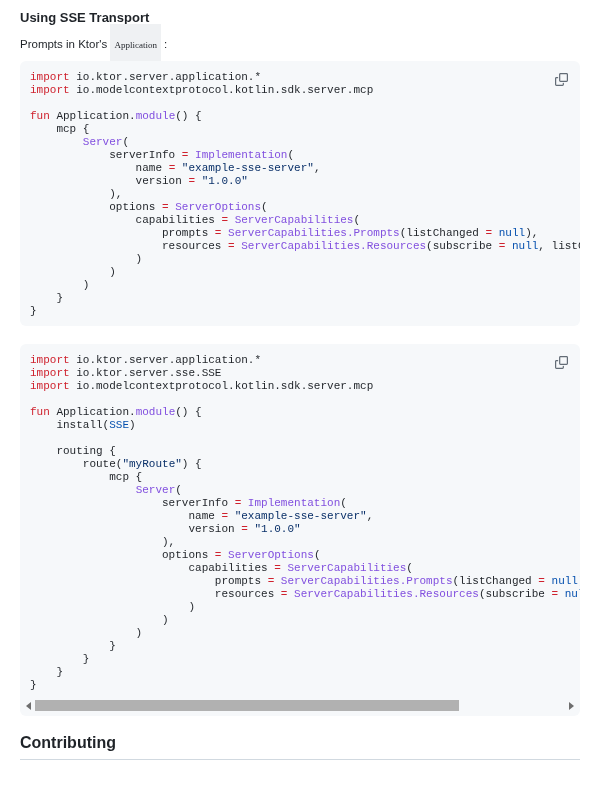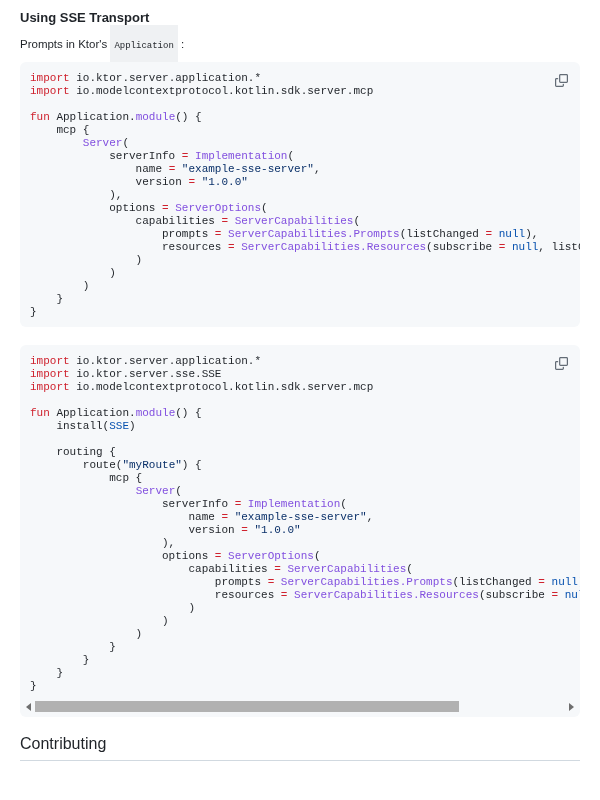--- a/index.html
+++ b/index.html
@@ -16,21 +16,21 @@
     font-weight: 700;
     color: var(--plain);
     margin: 0 0 13px 0;
   }
   p.md-p {
     font-size: 11.5px;
     color: var(--plain);
     margin: 0 0 11px 0;
   }
   code.inline-code {
-    font-family: Liberation Mono, monospace;
+    font-family: Liberation Serif, serif;
     font-size: 9px;
     background: var(--inline-code-bg);
     padding: 16px 4px;
     border-radius: 0;
     color: var(--plain);
   }
 
   .highlight {
     position: relative;
     background: var(--code-bg);
@@ -75,21 +75,21 @@
     height: 16px;
   }
   .sb-arrow { width: 0; height: 0; flex: none; }
   .sb-arrow.left  { border: 4px solid transparent; border-left: none;  border-right: 5px solid var(--scroll-arrow); }
   .sb-arrow.right { border: 4px solid transparent; border-right: none; border-left: 5px solid var(--scroll-arrow); }
   .sb-track { flex: 1; height: 11px; margin: 0 4px; position: relative; }
   .sb-thumb { position: absolute; left: 0; top: 0; height: 11px; width: 80%; background: var(--scroll-thumb); }
 
   h2.md-h2 {
     font-size: 16px;
-    font-weight: 400;
+    font-weight: 700;
     color: var(--plain);
     padding-bottom: 7px;
     border-bottom: 1px solid var(--heading-border);
     margin: 0;
   }
 </style>
 </head>
 <body>
 
 <div class="page">

